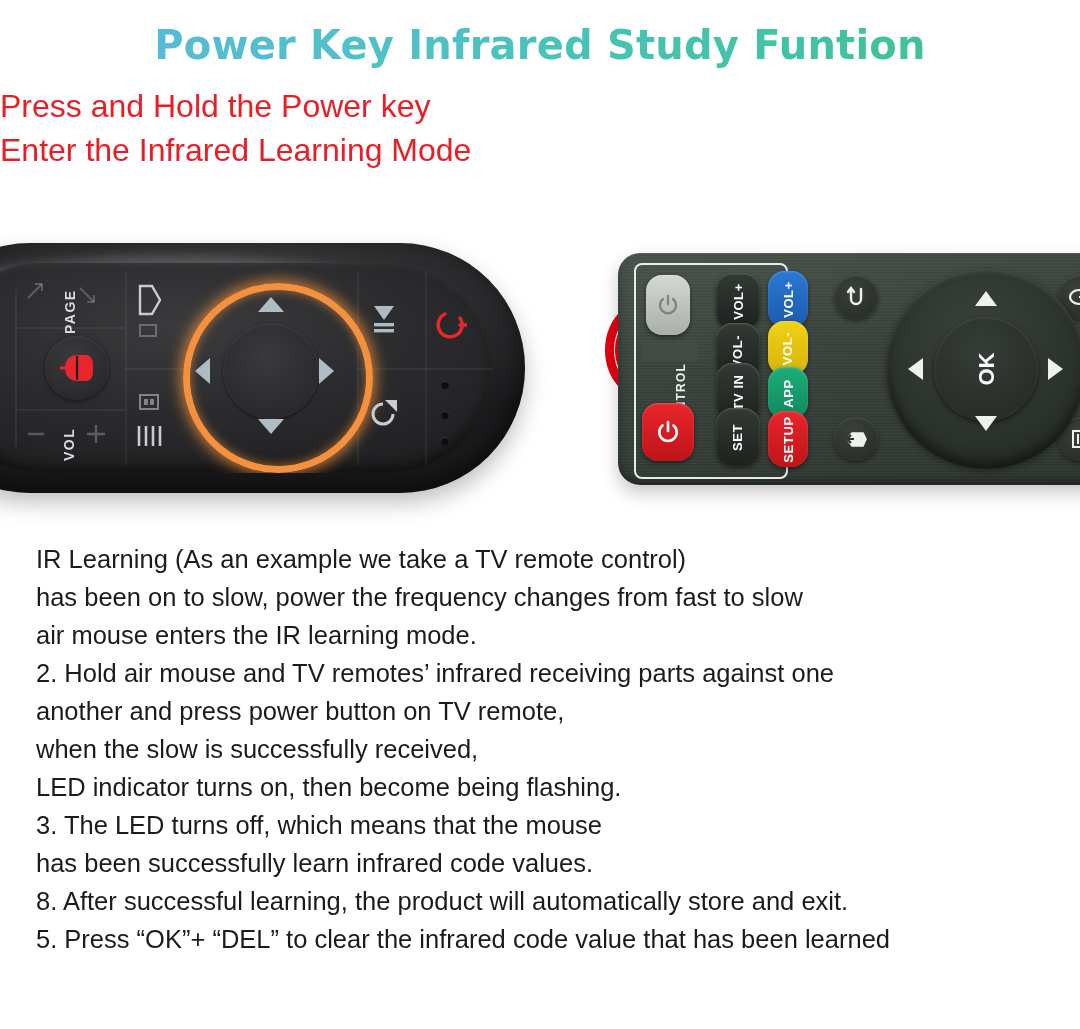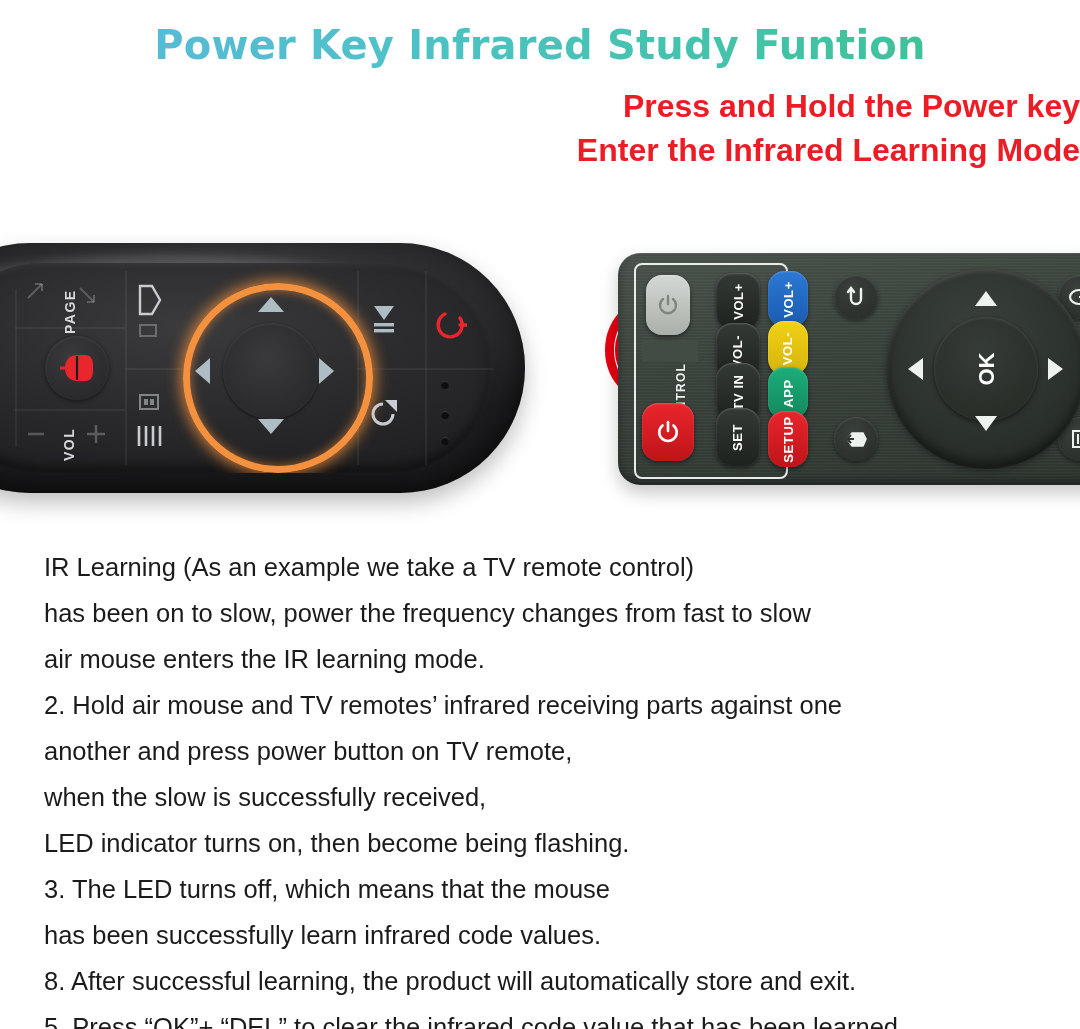--- a/index.html
+++ b/index.html
@@ -15,22 +15,22 @@
     position:absolute;left:0;top:14px;width:1080px;text-align:center;
     font-size:40px;font-weight:700;letter-spacing:.2px;
     font-family:"DejaVu Sans",sans-serif;
     background:linear-gradient(90deg,#5cb7dd 0%,#4fc1c9 35%,#44c3ab 65%,#3cc08f 100%);
     -webkit-background-clip:text;background-clip:text;
     -webkit-text-fill-color:transparent;color:#45c0a5;
     white-space:nowrap;
     margin-top:8px;
   }
   .subtitle{
-    position:absolute;left:0;width:1080px;text-align:right;
-    color:#ec1c24;font-size:32px;font-weight:700;white-space:nowrap;
+    position:absolute;left:0;width:1080px;text-align:left;
+    color:#ec1c24;font-size:32px;font-weight:400;white-space:nowrap;
     font-family:"Liberation Sans",sans-serif;
   }
   .sub1{top:88px;}
   .sub2{top:132px;}
 
   
   .devices{position:absolute;left:0;top:215px;width:1080px;height:310px;}
 
   
   .airmouse{
@@ -151,21 +151,21 @@
     box-shadow:inset 0 1px 2px rgba(255,255,255,.14),0 2px 4px rgba(0,0,0,.45);
     display:flex;align-items:center;justify-content:center;
   }
 
   
   .body-text{
     position:absolute;left:36px;top:540px;width:1010px;
     color:#1b1b1b;font-size:25.5px;line-height:38px;
     font-family:"Liberation Sans","DejaVu Sans",sans-serif;
   }
-  .body-text p{margin:8px;white-space:nowrap;}
+  .body-text p{margin:0;white-space:nowrap;}
 </style>
 </head>
 <body>
 
 <div class="page">
 
   <div class="title">Power Key Infrared Study Funtion</div>
   <div class="subtitle sub1">Press and Hold the Power key</div>
   <div class="subtitle sub2">Enter the Infrared Learning Mode</div>
 

